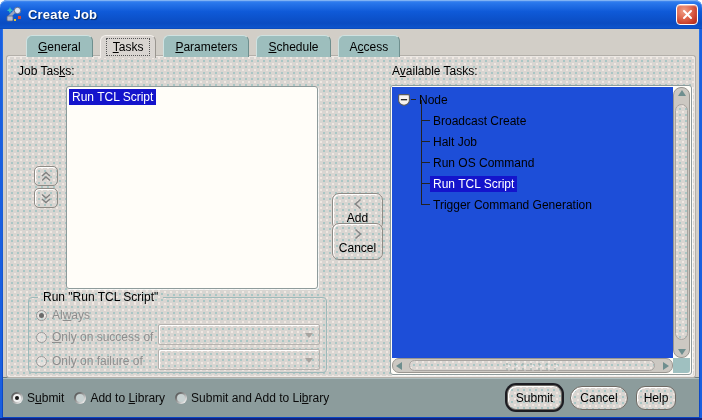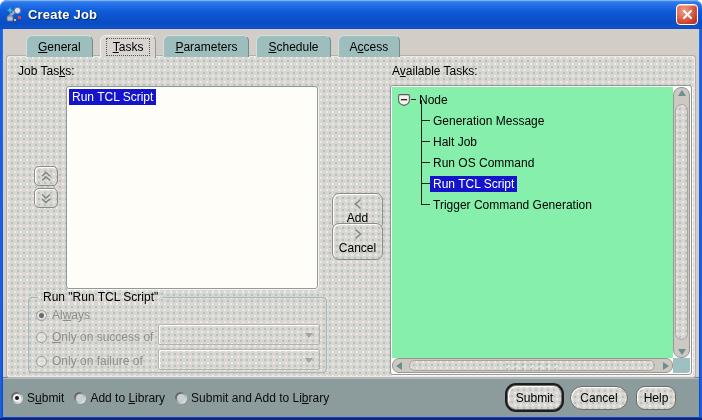--- a/index.html
+++ b/index.html
@@ -81,21 +81,21 @@
   .combo { position:absolute; height:21px; width:162px; left:129px;
     border:1px solid #b6b2ae; border-radius:2px; box-shadow:inset 1px 1px 0 #fff; }
   .combo .carr { position:absolute; right:6px; top:8px; width:0; height:0;
     border-left:4px solid transparent; border-right:4px solid transparent; border-top:5px solid #a8a4a0; }
 
   
   .treebox { position:absolute; left:382px; top:28px; width:302px; height:290px;
     border:1px solid #8f9b9b; border-radius:3px; background:#fffdf8;
     box-shadow:1px 1px 0 rgba(255,255,255,.8); }
   .tree-content { position:absolute; left:1px; top:1px; right:18px; bottom:16px;
-    background:#86efac; overflow:hidden; padding-top:2px;text-align:center; }
+    background:#1d4ed8; overflow:hidden; padding-top:2px;text-align:center; }
   .trow { height:21px; display:flex; align-items:center; white-space:nowrap; }
   .trow.root { padding-left:5px; }
   .rootline { width:5px; border-top:1px solid #222; }
   .tchild { position:relative; padding-left:38px; }
   .tchild::before { content:""; position:absolute; left:29px; top:-10px; height:31px; border-left:1px solid #222; }
   .tchild.last::before { height:21px; }
   .tchild::after { content:""; position:absolute; left:29px; top:10px; width:9px; border-top:1px solid #222; }
   .tlabel { padding:1px 3px; }
   .tlabel.sel { background:var(--sel,#1414cc); color:#fff; }
 
@@ -244,21 +244,21 @@
         <div class="tree-content">
           <div class="trow root">
             <svg width="14" height="14" viewBox="0 0 13 13">
               <path d="M2.5 1.5 h8 q1 0 1 1 v4.2 q0 3.6 -5 4.8 q-5 -1.2 -5 -4.8 v-4.2 q0 -1 1 -1 z" fill="#f7f3ef" stroke="#5a5a5a"></path>
               <line x1="3.6" y1="6.2" x2="9.4" y2="6.2" stroke="#222" stroke-width="1.2"></line>
             </svg>
             <span class="rootline"></span>
             <span class="tlabel">Node</span>
           </div>
           <div class="trow tchild">
-            <span class="tlabel">Generation Message</span>
+            <span class="tlabel">Broadcast Create</span>
           </div>
           <div class="trow tchild">
             <span class="tlabel">Halt Job</span>
           </div>
           <div class="trow tchild">
             <span class="tlabel">Run OS Command</span>
           </div>
           <div class="trow tchild">
             <span class="tlabel sel">Run TCL Script</span>
           </div>

